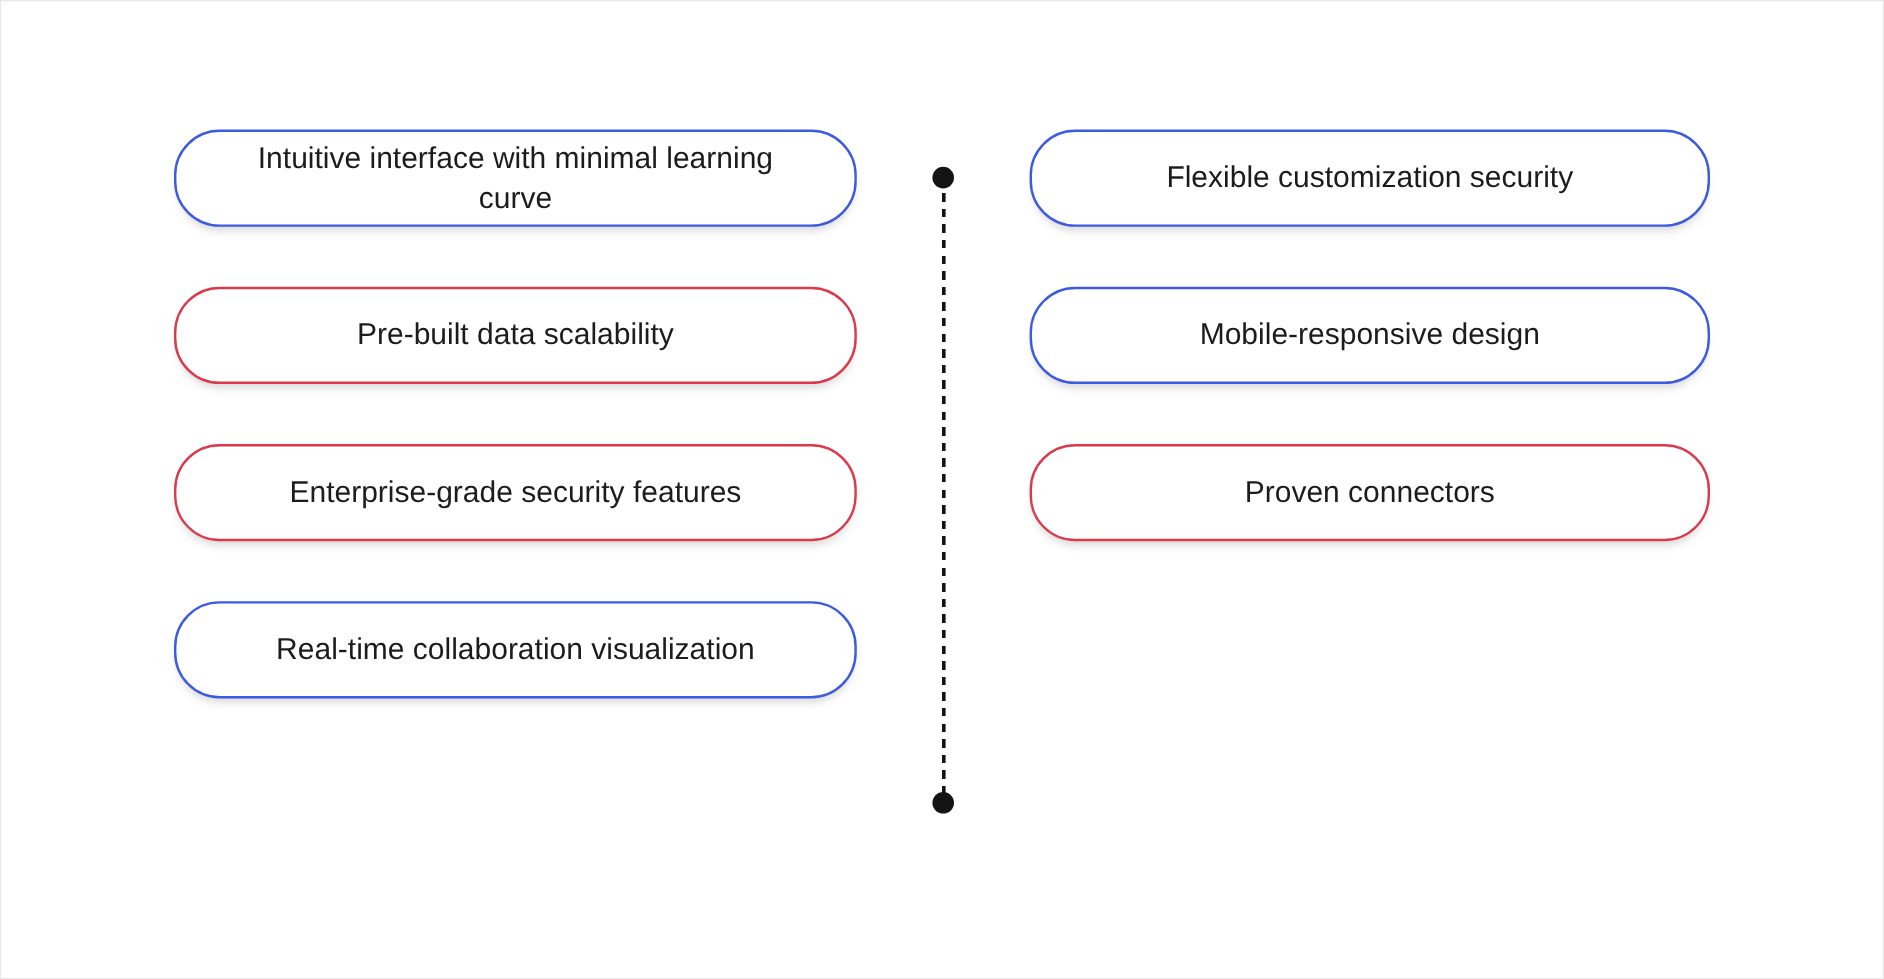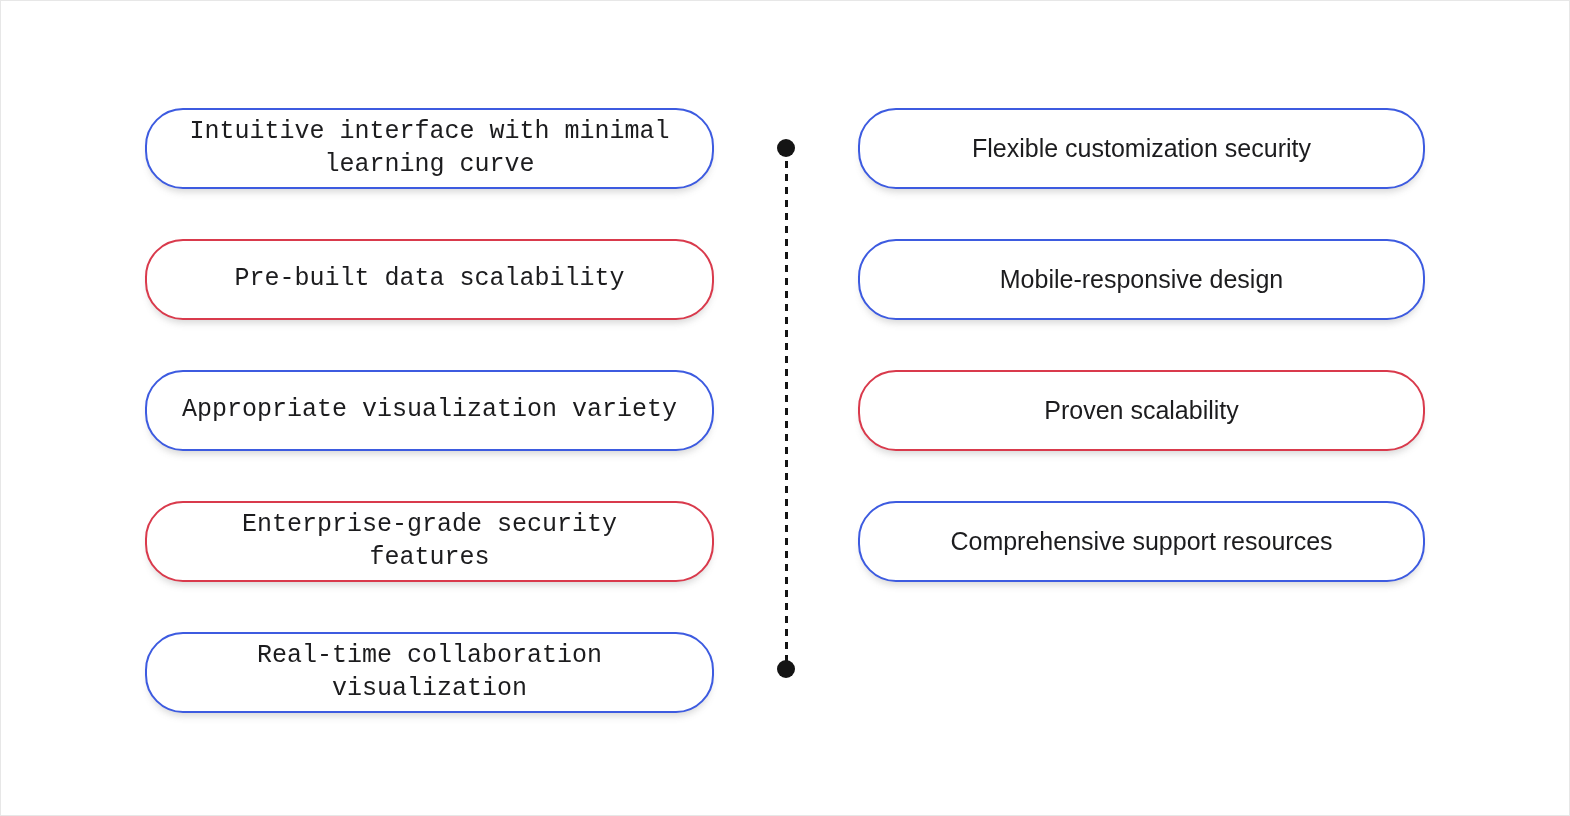--- a/index.html
+++ b/index.html
@@ -23,21 +23,21 @@
     border: 1px solid var(--frame-border);
     overflow: hidden;
   }
   .column {
     position: absolute;
     top: 107px;
     display: flex;
     flex-direction: column;
     gap: 50px;
   }
-  .column.left  { left: 144px; width: 569px; font-family: Liberation Mono, monospace; }
+  .column.left  { left: 144px; width: 569px; }
   .column.right { left: 857px; width: 567px; }
   .pill {
     height: 81px;
     background: #fff;
     border: 2px solid #888;
     border-radius: 38px;
     display: flex;
     align-items: center;
     justify-content: center;
     text-align: center;
@@ -77,43 +77,37 @@
 
 <div class="frame">
 
   <div class="column left">
     <div class="pill blue">
       <span>Intuitive interface with minimal learning curve</span>
     </div>
     <div class="pill red">
       <span>Pre-built data scalability</span>
     </div>
-    <div class="pill blue">
-      <span>Appropriate visualization variety</span>
-    </div>
     <div class="pill red">
       <span>Enterprise-grade security features</span>
     </div>
     <div class="pill blue">
       <span>Real-time collaboration visualization</span>
     </div>
   </div>
 
   <div class="connector-dot top"></div>
   <div class="connector-line"></div>
   <div class="connector-dot bottom"></div>
 
   <div class="column right">
     <div class="pill blue">
       <span>Flexible customization security</span>
     </div>
     <div class="pill blue">
       <span>Mobile-responsive design</span>
     </div>
     <div class="pill red">
-      <span>Proven scalability</span>
-    </div>
-    <div class="pill blue">
-      <span>Comprehensive support resources</span>
+      <span>Proven connectors</span>
     </div>
   </div>
 
 </div>
 
 </body></html>

